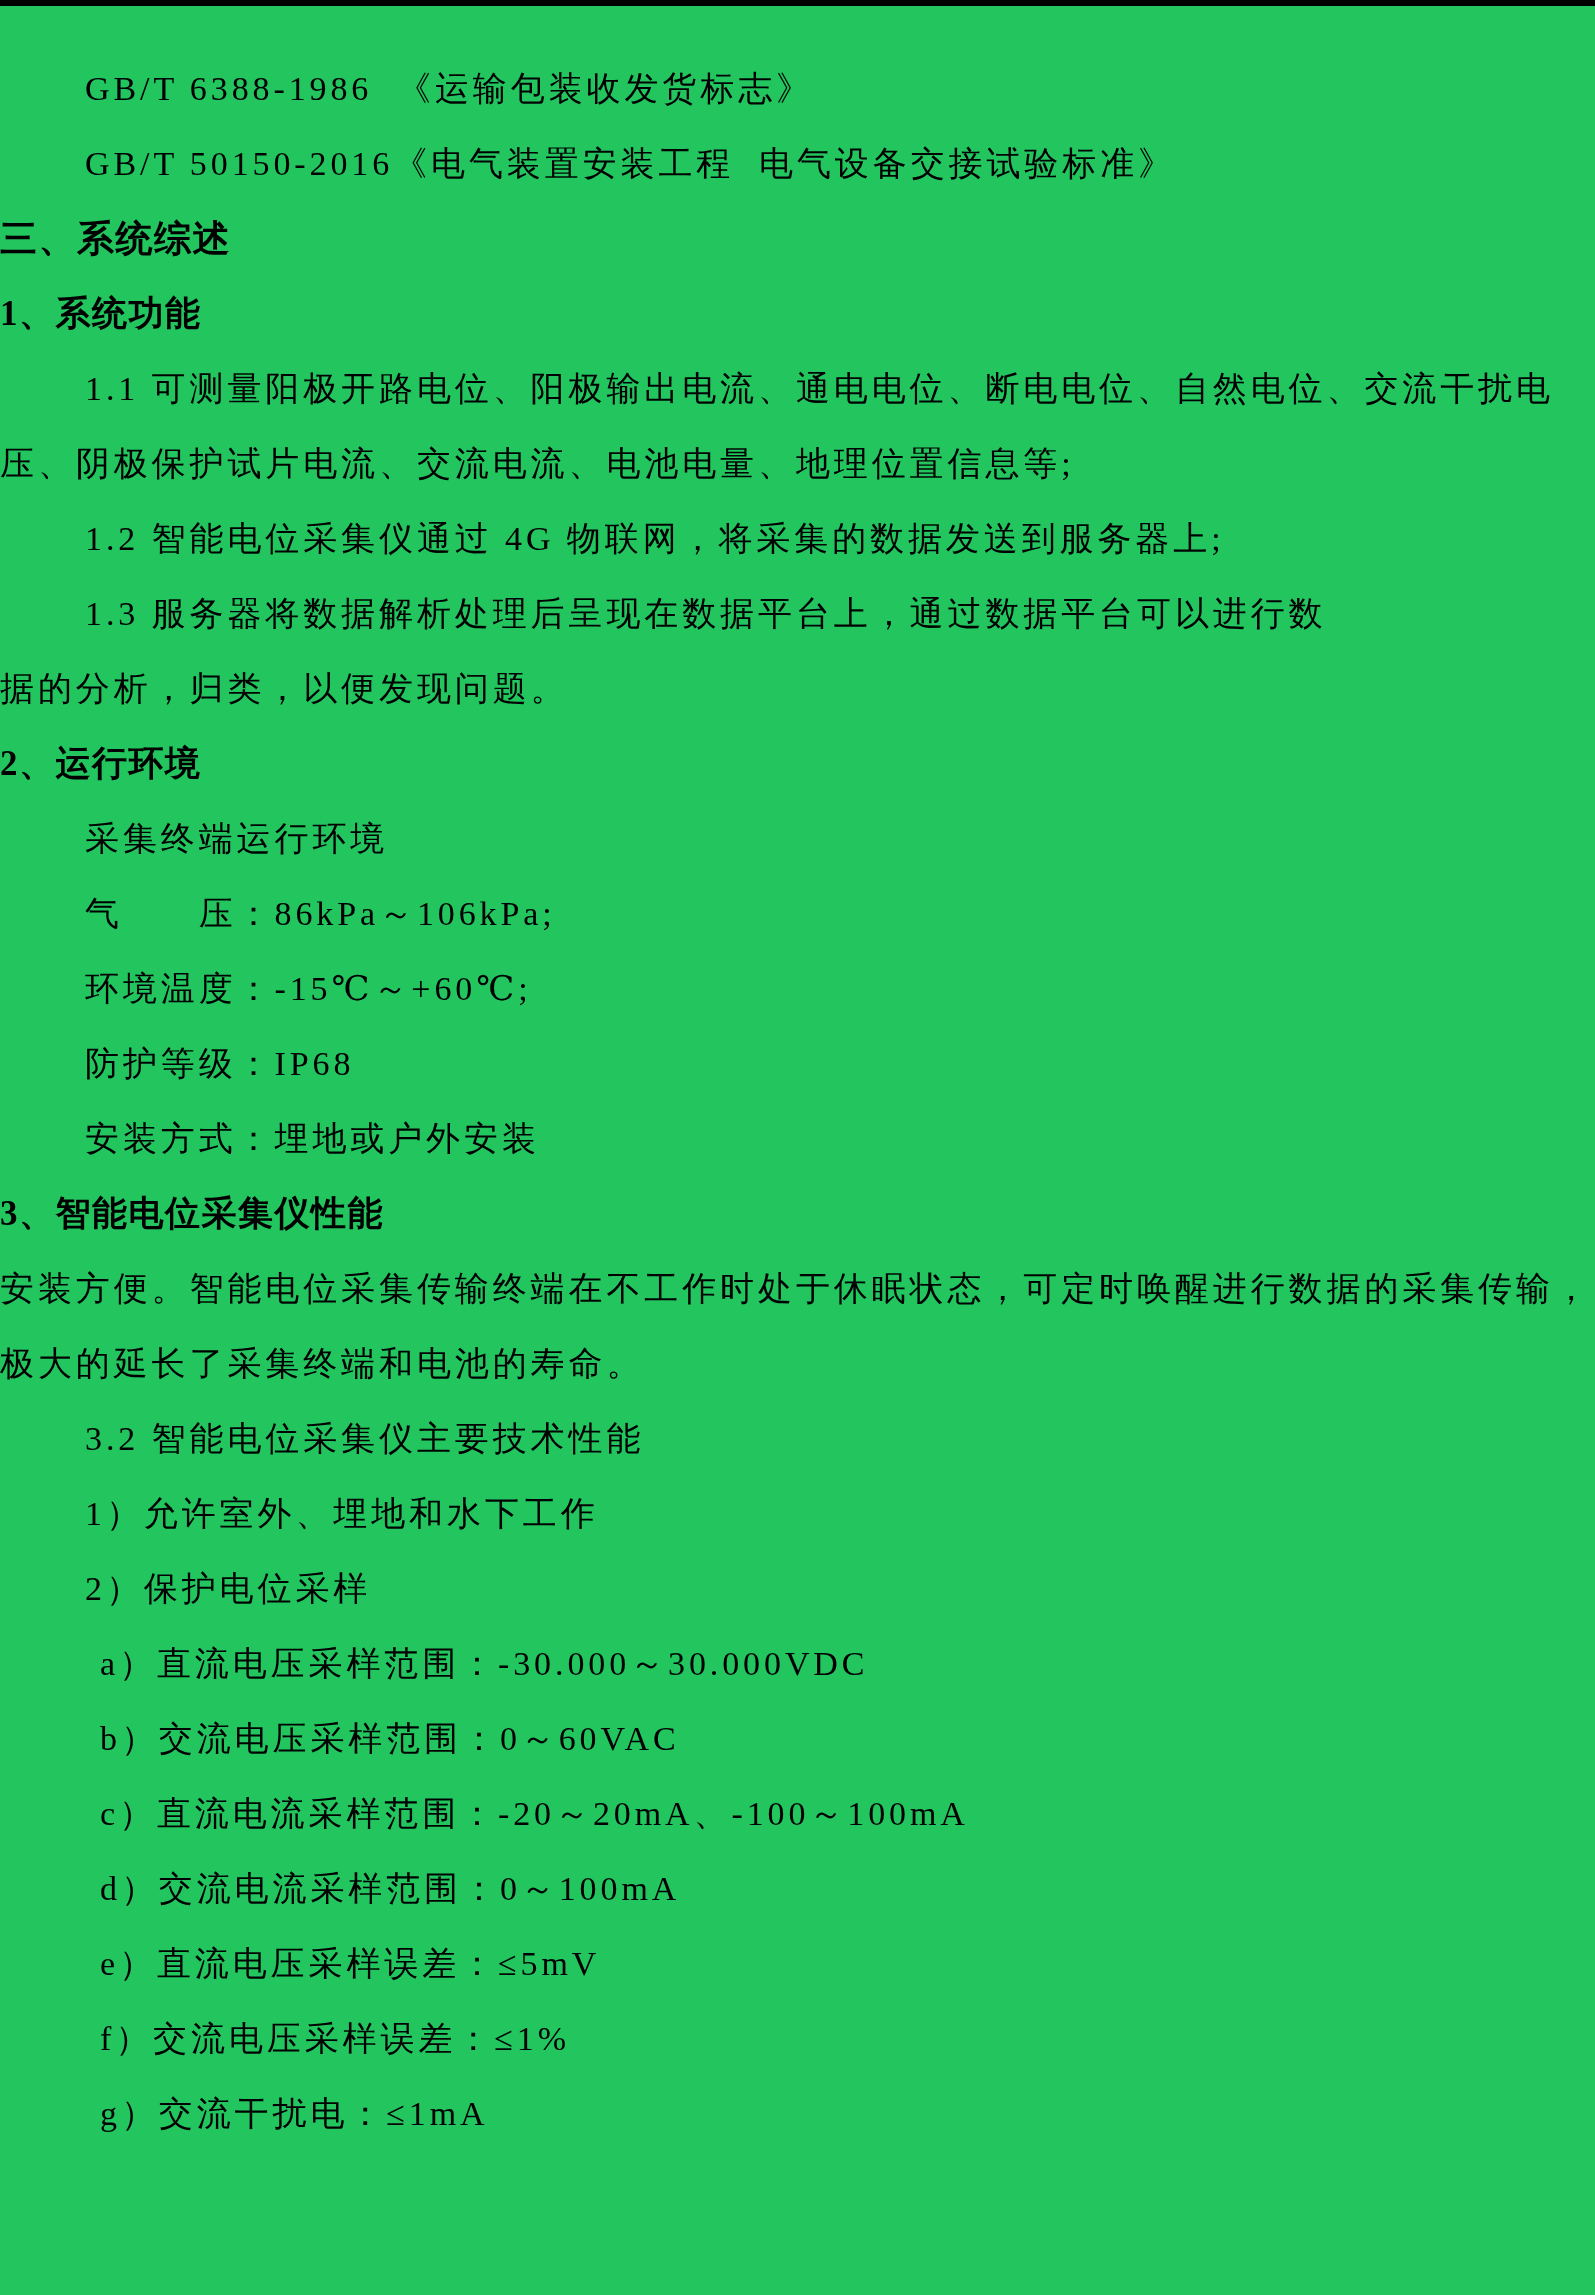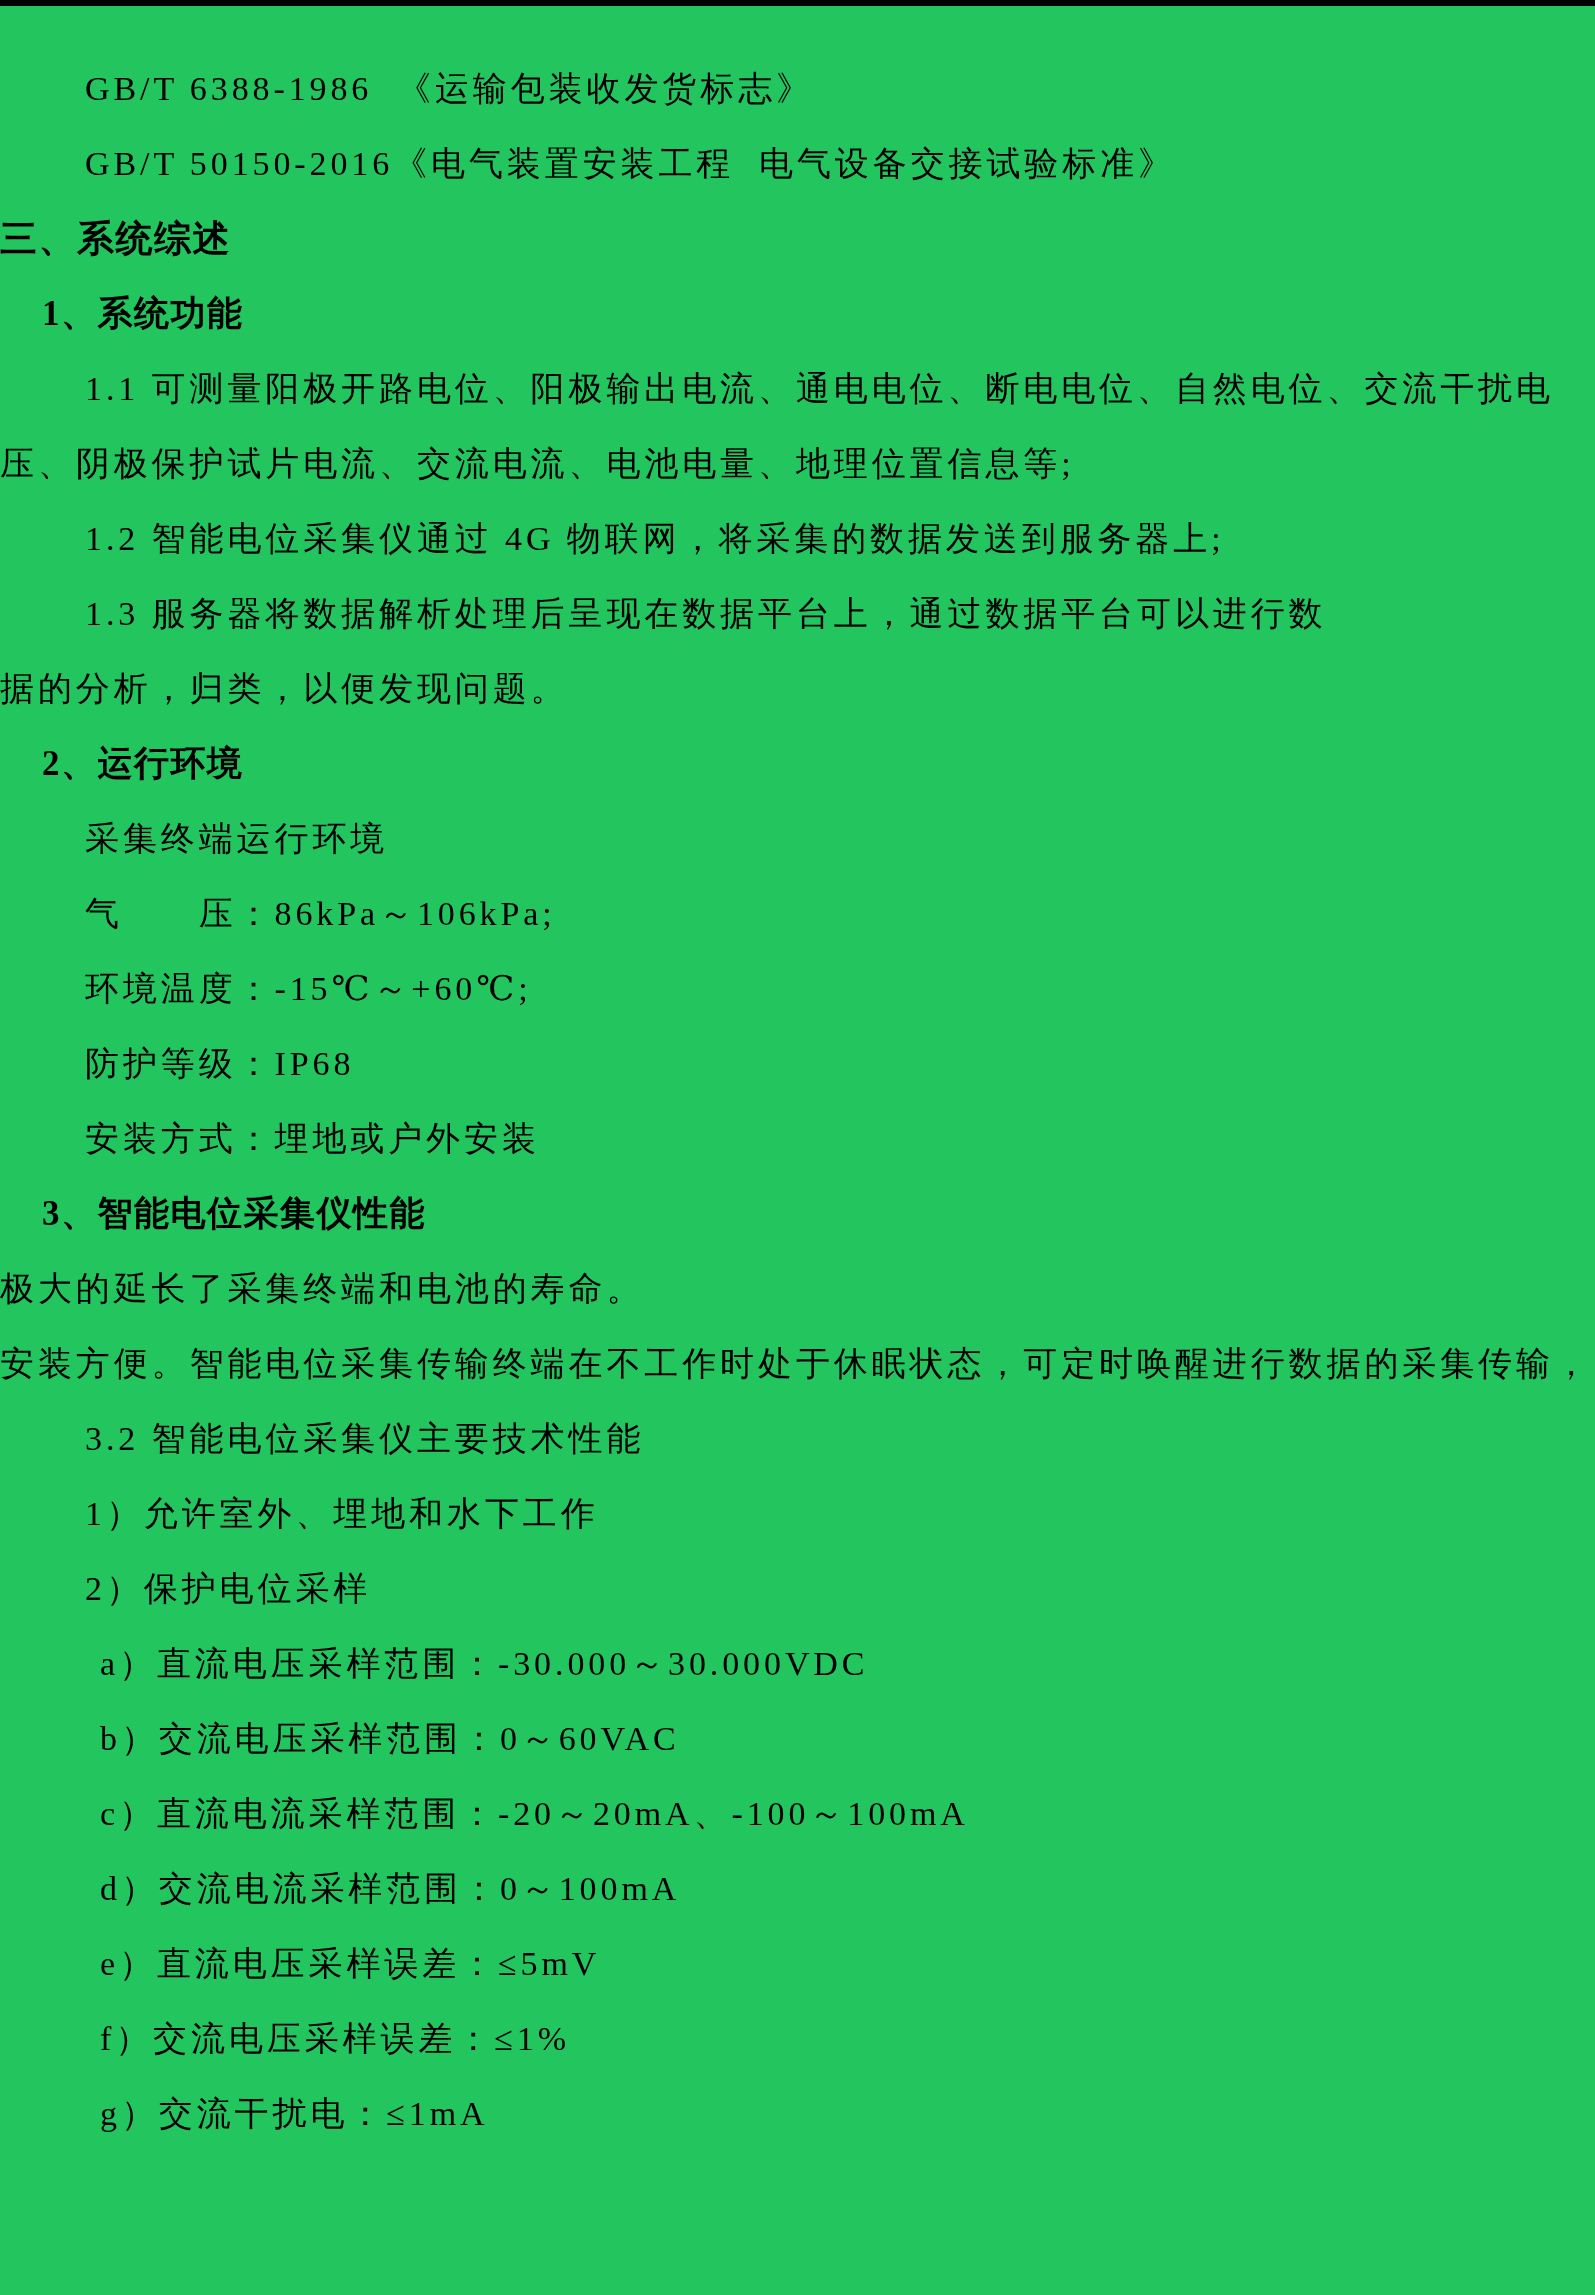--- a/index.html
+++ b/index.html
@@ -43,21 +43,21 @@
     font-weight: bold;
     font-size: 37px;
     letter-spacing: 1.5px;
   }
   p.h2 {
     font-weight: bold;
     font-size: 35px;
     letter-spacing: 1.5px;
   }
   .flush { }
-  .hnum  { padding-left: 42px; }
+  .hnum  { }
   .ind2  { padding-left: 85px; }
   .ind3  { padding-left: 100px; }
 </style>
 </head>
 <body>
 
 <div class="page">
   <div class="topbar"></div>
   <div class="content">
     <p class="line ind2">GB/T 6388-1986  《运输包装收发货标志》</p>
@@ -69,22 +69,22 @@
     <p class="line ind2">1.2 智能电位采集仪通过 4G 物联网，将采集的数据发送到服务器上;</p>
     <p class="line ind2">1.3 服务器将数据解析处理后呈现在数据平台上，通过数据平台可以进行数</p>
     <p class="line flush">据的分析，归类，以便发现问题。</p>
     <p class="line h2 hnum">2、运行环境</p>
     <p class="line ind2">采集终端运行环境</p>
     <p class="line ind2">气　　压：86kPa～106kPa;</p>
     <p class="line ind2">环境温度：-15℃～+60℃;</p>
     <p class="line ind2">防护等级：IP68</p>
     <p class="line ind2">安装方式：埋地或户外安装</p>
     <p class="line h2 hnum">3、智能电位采集仪性能</p>
+    <p class="line flush">安装方便。智能电位采集传输终端在不工作时处于休眠状态，可定时唤醒进行数据的采集传输，</p>
     <p class="line flush">极大的延长了采集终端和电池的寿命。</p>
-    <p class="line flush">安装方便。智能电位采集传输终端在不工作时处于休眠状态，可定时唤醒进行数据的采集传输，</p>
     <p class="line ind2">3.2 智能电位采集仪主要技术性能</p>
     <p class="line ind2">1）允许室外、埋地和水下工作</p>
     <p class="line ind2">2）保护电位采样</p>
     <p class="line ind3">a）直流电压采样范围：-30.000～30.000VDC</p>
     <p class="line ind3">b）交流电压采样范围：0～60VAC</p>
     <p class="line ind3">c）直流电流采样范围：-20～20mA、-100～100mA</p>
     <p class="line ind3">d）交流电流采样范围：0～100mA</p>
     <p class="line ind3">e）直流电压采样误差：≤5mV</p>
     <p class="line ind3">f）交流电压采样误差：≤1%</p>
     <p class="line ind3">g）交流干扰电：≤1mA</p>

